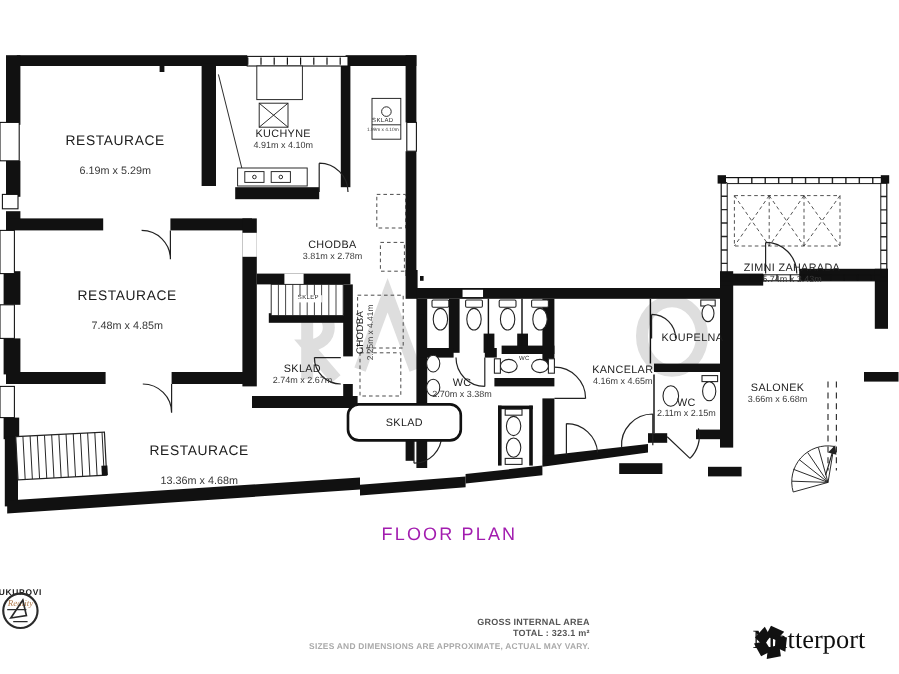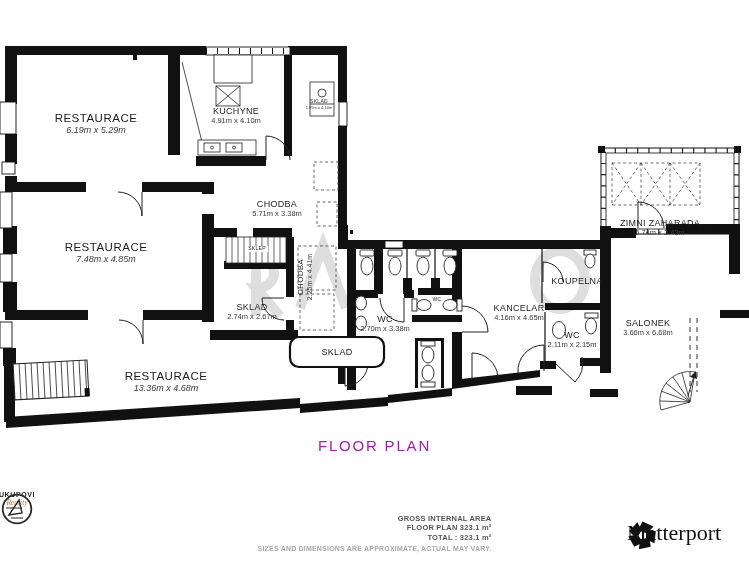--- a/index.html
+++ b/index.html
@@ -4,21 +4,21 @@
 <style>
   html,body{margin:0;padding:0;background:#fff;}
   .canvas{position:relative;width:749px;height:562px;background:#fff;overflow:hidden;
           font-family:"Liberation Sans",sans-serif;}
   svg{position:absolute;left:0;top:0;}
   .lbl{position:absolute;transform:translateX(-50%);text-align:center;color:#1c1c1c;
        white-space:nowrap;line-height:1.15;}
   .lbl .nm{font-size:9px;letter-spacing:.3px;}
   .lbl .dm{font-size:7.5px;color:#3a3a3a;margin-top:1px;}
   .lbl.big .nm{font-size:11.5px;letter-spacing:.5px;}
-  .lbl.big .dm{font-size:9px;margin-top:0;font-style:italic;}
+  .lbl.big .dm{font-size:9px;margin-top:12px;}
   .lbl.mid .nm{font-size:8px;}
   .lbl.mid .dm{font-size:7px;}
   .lbl.tiny .nm{font-size:5px;}
   .lbl.tiny .dm{font-size:4px;}
   .lbl.boxed{background:#fff;padding:0 2px;}
   .lbl.rot{transform:translate(-50%,-50%) rotate(-90deg);}
   .plan-title{position:absolute;left:50%;top:437px;transform:translateX(-50%);
        font-size:15px;letter-spacing:1.8px;color:#a21caf;}
   .footer{position:absolute;left:50%;top:514px;transform:translateX(-50%);text-align:right;
        color:#555;font-size:7.5px;font-weight:bold;line-height:1.25;letter-spacing:.2px;}
@@ -229,21 +229,21 @@
 <div class="lbl" style="left:236px;top:106px">
   <div class="nm">KUCHYNE</div>
   <div class="dm">4.91m x 4.10m</div>
 </div>
 <div class="lbl tiny" style="left:319px;top:99px">
   <div class="nm">SKLAD</div>
   <div class="dm">1.99m x 4.10m</div>
 </div>
 <div class="lbl" style="left:277px;top:199px">
   <div class="nm">CHODBA</div>
-  <div class="dm">5.71m x 3.38m</div>
+  <div class="dm">3.81m x 2.78m</div>
 </div>
 <div class="lbl big" style="left:106px;top:241px">
   <div class="nm">RESTAURACE</div>
   <div class="dm">7.48m x 4.85m</div>
 </div>
 <div class="lbl tiny boxed" style="left:257px;top:246px">
   <div class="nm">SKLEP</div>
 </div>
 <div class="lbl mid rot" style="left:305px;top:277px">
   <div class="nm">CHODBA</div>
@@ -284,21 +284,20 @@
 </div>
 <div class="lbl big" style="left:166px;top:370px">
   <div class="nm">RESTAURACE</div>
   <div class="dm">13.36m x 4.68m</div>
 </div>
 
 <div class="plan-title">FLOOR PLAN</div>
 
 <div class="footer">
   <div>GROSS INTERNAL AREA</div>
-  <div>FLOOR PLAN 323.1 m²</div>
   <div>TOTAL :  323.1 m²</div>
   <div class="disclaimer">SIZES AND DIMENSIONS ARE APPROXIMATE, ACTUAL MAY VARY.</div>
 </div>
 
 <div class="agency">
   <svg width="62" height="40" viewBox="0 0 62 40">
     <circle cx="31" cy="20" r="14.3" fill="none" stroke="#2b2b2b" stroke-width="1.8"></circle>
     <path d="M23,26 L33,11 L36,24 Z" fill="none" stroke="#2b2b2b" stroke-width="1.4"></path>
     <path d="M20,19 L36,19 M25,29 H37" fill="none" stroke="#2b2b2b" stroke-width="1.2"></path>
   </svg>

